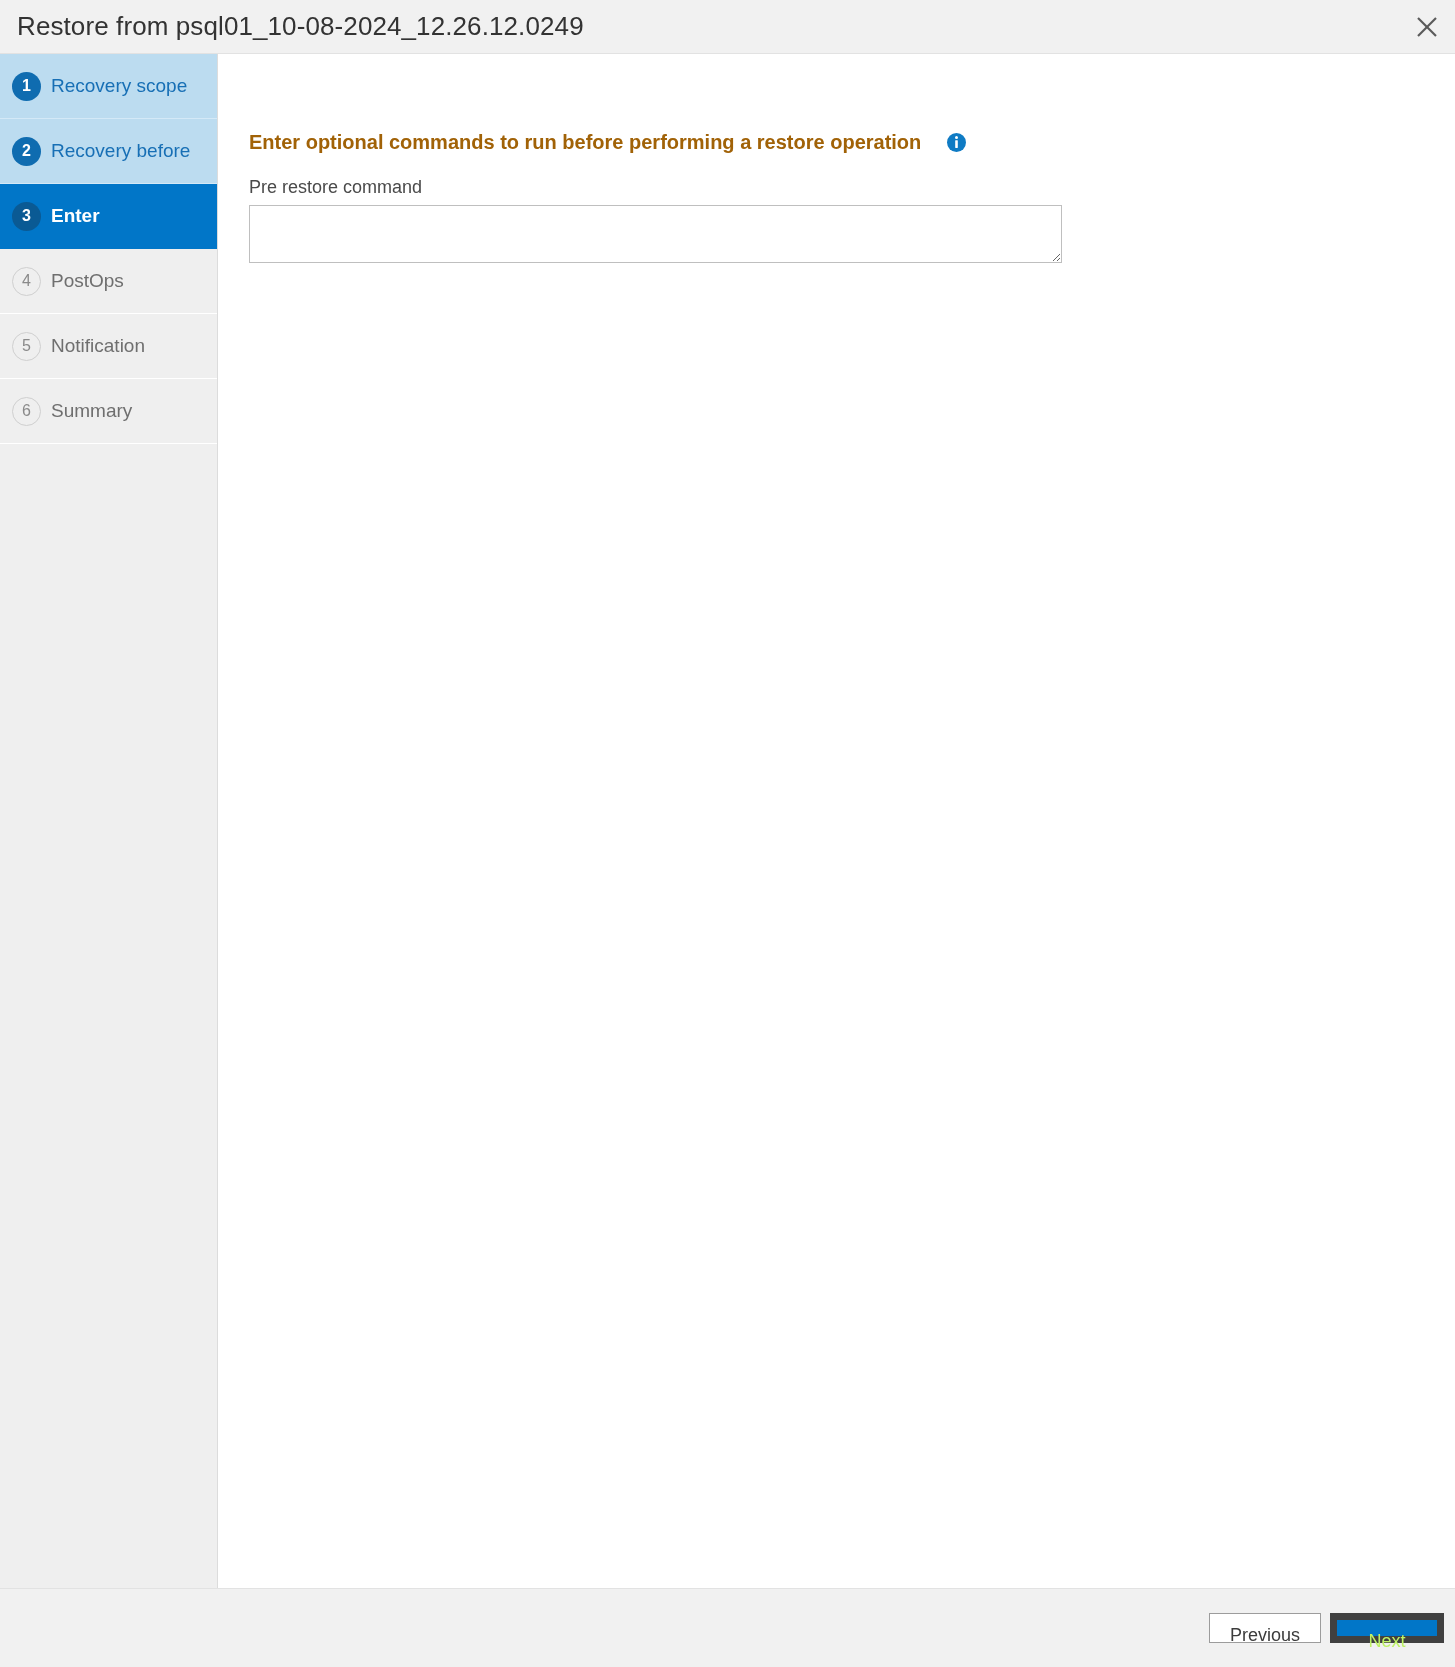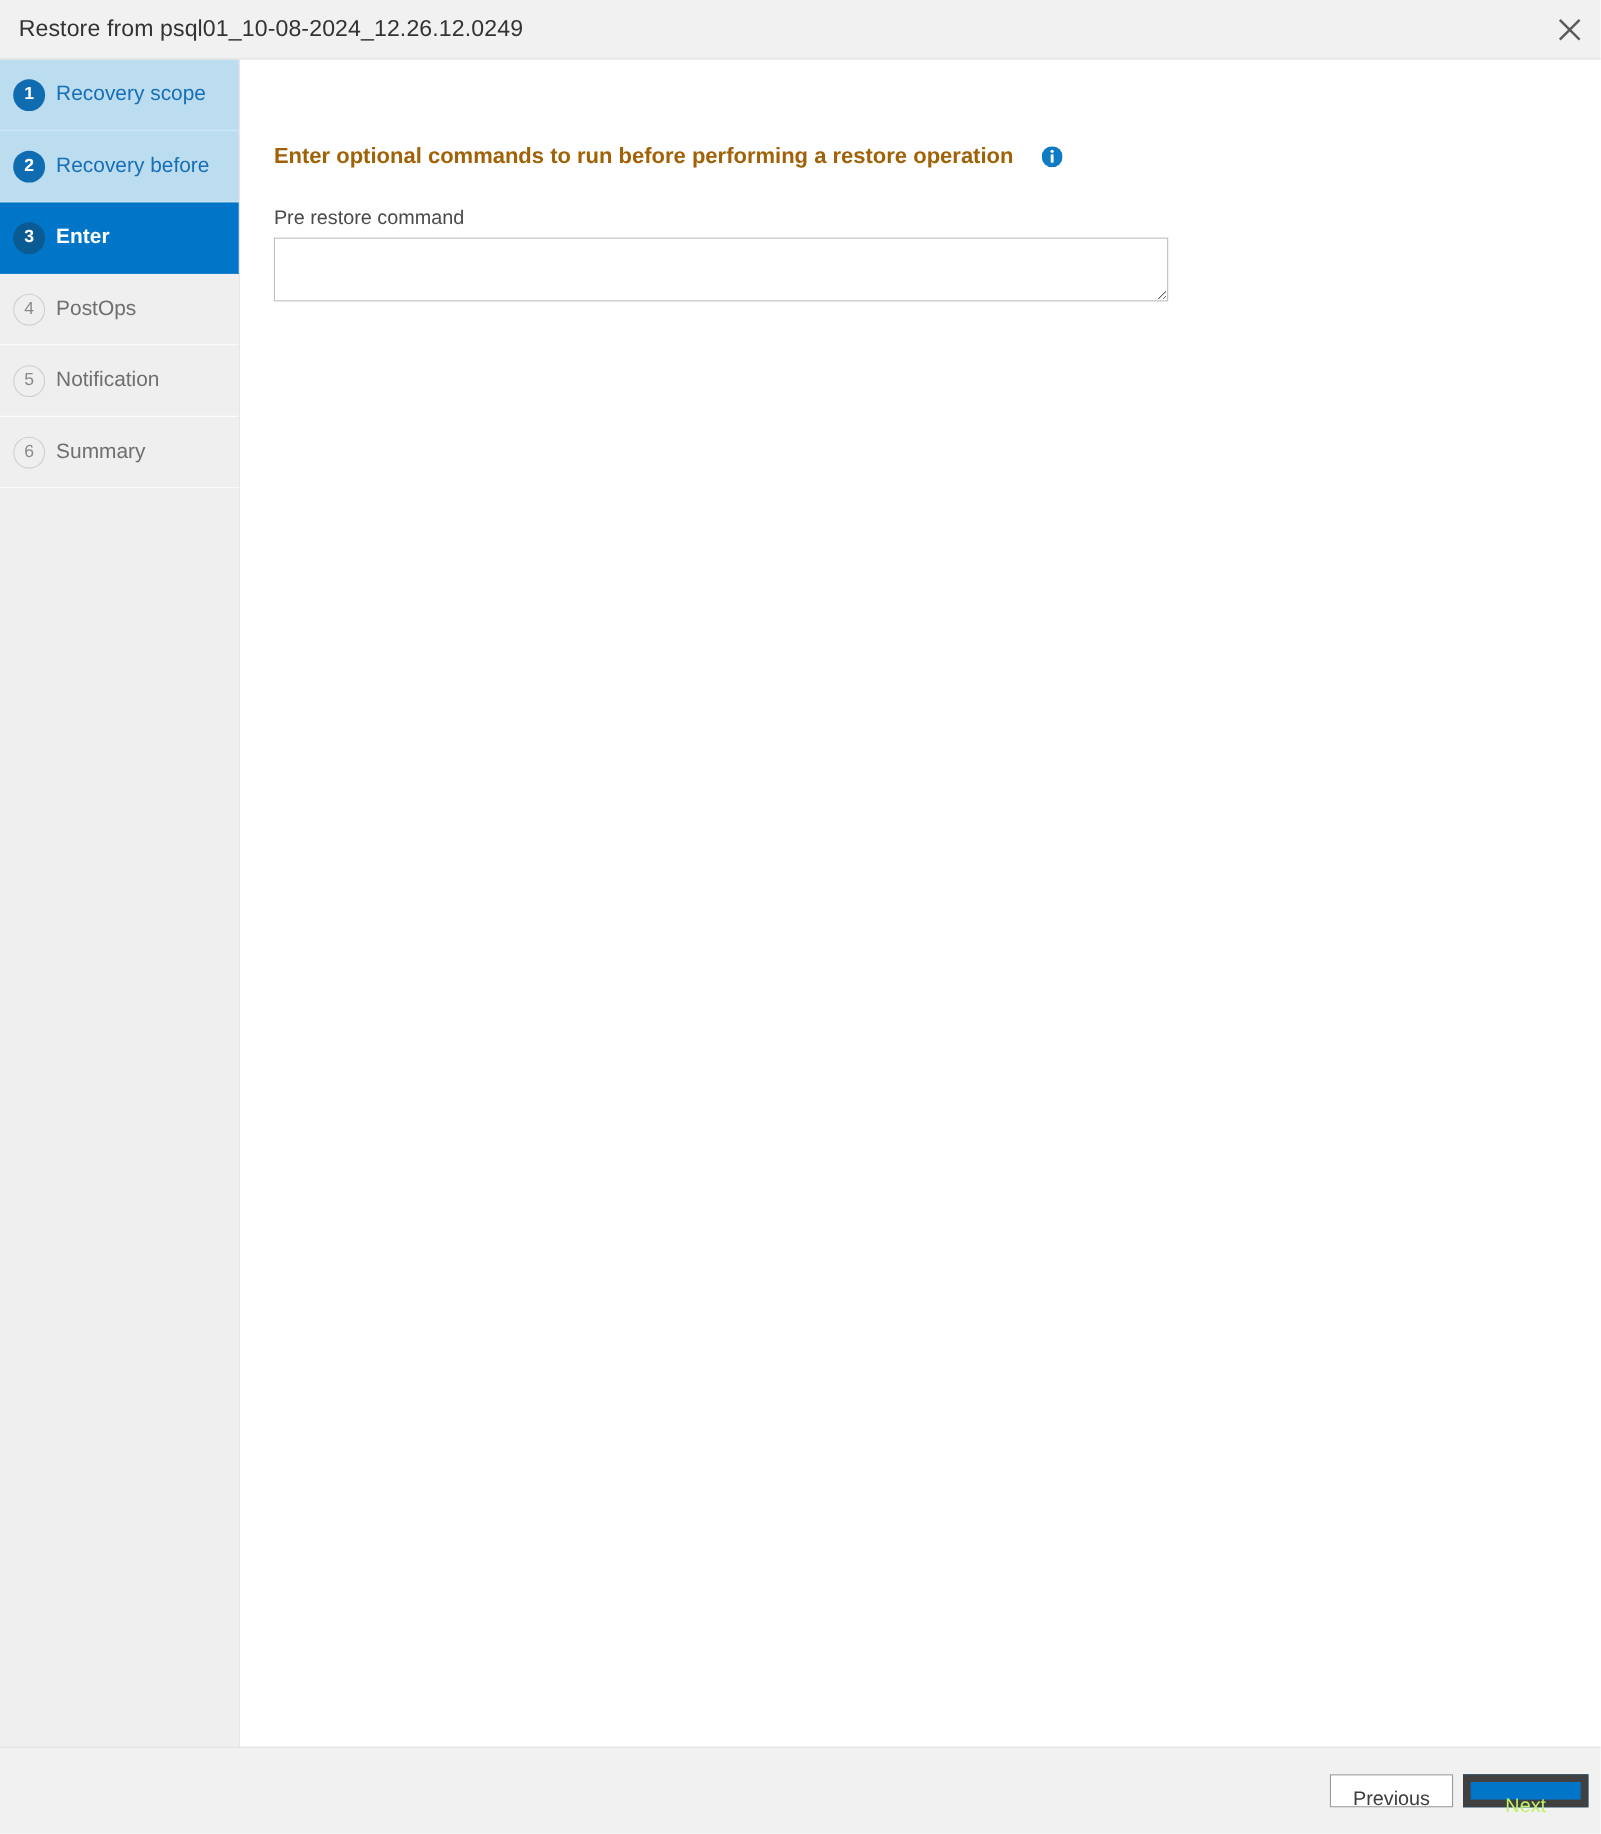--- a/index.html
+++ b/index.html
@@ -28,21 +28,21 @@
   .titlebar {
     position: relative;
     height: 53px;
     min-height: 53px;
     background: #f1f1f1;
     border-bottom: 1px solid #e2e2e2;
     display: flex;
     align-items: center;
   }
   .titlebar-title {
-    font-size: 21px;
+    font-size: 26px;
     color: #333333;
     font-weight: 400;
     padding-left: 17px;
     letter-spacing: 0.1px;
     white-space: nowrap;
   }
   .close-button {
     position: absolute;
     top: 7px;
     right: 8px;
@@ -168,21 +168,21 @@
   .info-icon {
     margin-left: 26px;
     width: 19px;
     height: 19px;
     display: inline-flex;
     cursor: pointer;
   }
   .info-icon svg { display: block; }
 
   .field-block {
-    margin-top: 37px;
+    margin-top: 26px;
   }
   .field-label {
     font-size: 18px;
     color: #4a4a4a;
     display: block;
     margin-bottom: 9px;
     line-height: 1;
   }
   .pre-restore-textarea {
     display: block;

